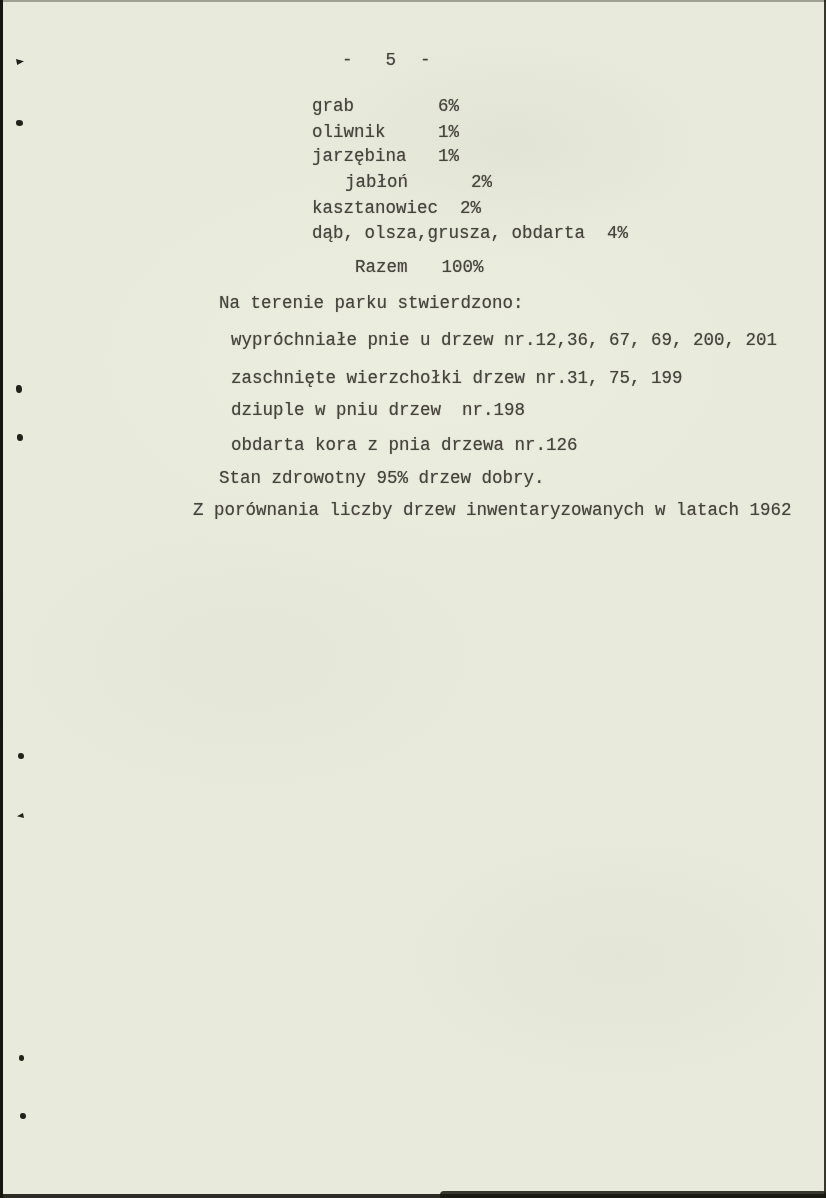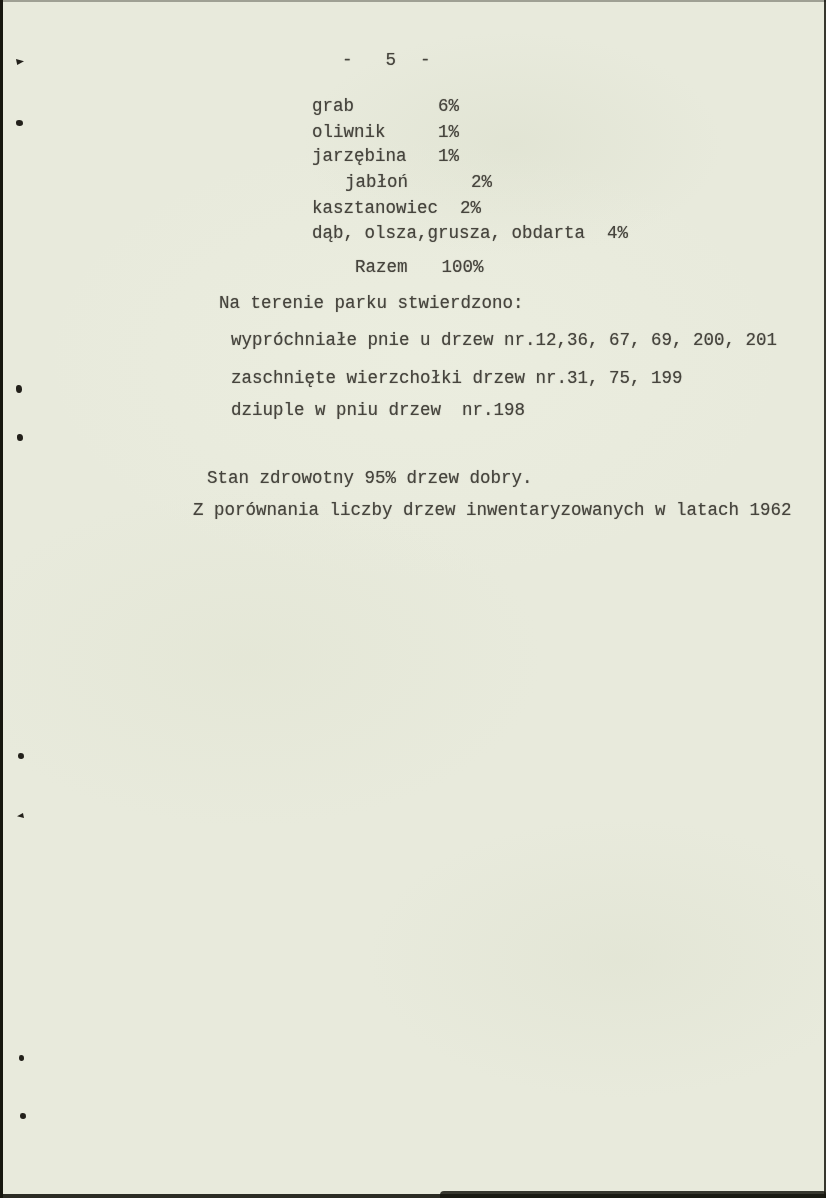--- a/index.html
+++ b/index.html
@@ -53,21 +53,22 @@
   <div class="line" style="left:320px;top:174px;margin-left:25px;"><span class="tree-name">jabłoń</span><span>2%</span></div>
   <div class="line" style="left:312px;top:200px;"><span class="tree-name">kasztanowiec</span><span class="pct-gap">2%</span></div>
   <div class="line" style="left:312px;top:225px;"><span class="tree-name">dąb, olsza,grusza, obdarta</span><span class="pct-gap">4%</span></div>
 
   <div class="line" style="left:355px;top:259px;"><span>Razem</span><span class="total-value">100%</span></div>
 
   <div class="line" style="left:207px;top:295px;margin-left:12px;">Na terenie parku stwierdzono:</div>
   <div class="line" style="left:231px;top:332px;">wypróchniałe pnie u drzew nr.12,36, 67, 69, 200, 201</div>
   <div class="line" style="left:231px;top:370px;">zaschnięte wierzchołki drzew nr.31, 75, 199</div>
   <div class="line" style="left:231px;top:402px;">dziuple w pniu drzew  nr.198</div>
-  <div class="line" style="left:207px;top:470px;text-align:right;">Stan zdrowotny 95% drzew dobry.</div>
+  <div class="line" style="left:231px;top:437px;">obdarta kora z pnia drzewa nr.126</div>
+  <div class="line" style="left:219px;top:470px;text-align:right;">Stan zdrowotny 95% drzew dobry.</div>
   <div class="line" style="left:193px;top:502px;">Z porównania liczby drzew inwentaryzowanych w latach 1962</div>
 
   <div class="speck tri" style="left:16px;top:58px;width:8px;height:7px;"></div>
   <div class="speck" style="left:16px;top:120px;width:7px;height:6px;"></div>
   <div class="speck" style="left:16px;top:385px;width:6px;height:8px;"></div>
   <div class="speck" style="left:17px;top:434px;width:6px;height:7px;"></div>
   <div class="speck" style="left:18px;top:753px;width:6px;height:6px;"></div>
   <div class="speck tri" style="left:17px;top:813px;width:7px;height:6px;transform:rotate(180deg);"></div>
   <div class="speck" style="left:19px;top:1055px;width:5px;height:6px;"></div>
   <div class="speck" style="left:20px;top:1113px;width:6px;height:6px;"></div>

